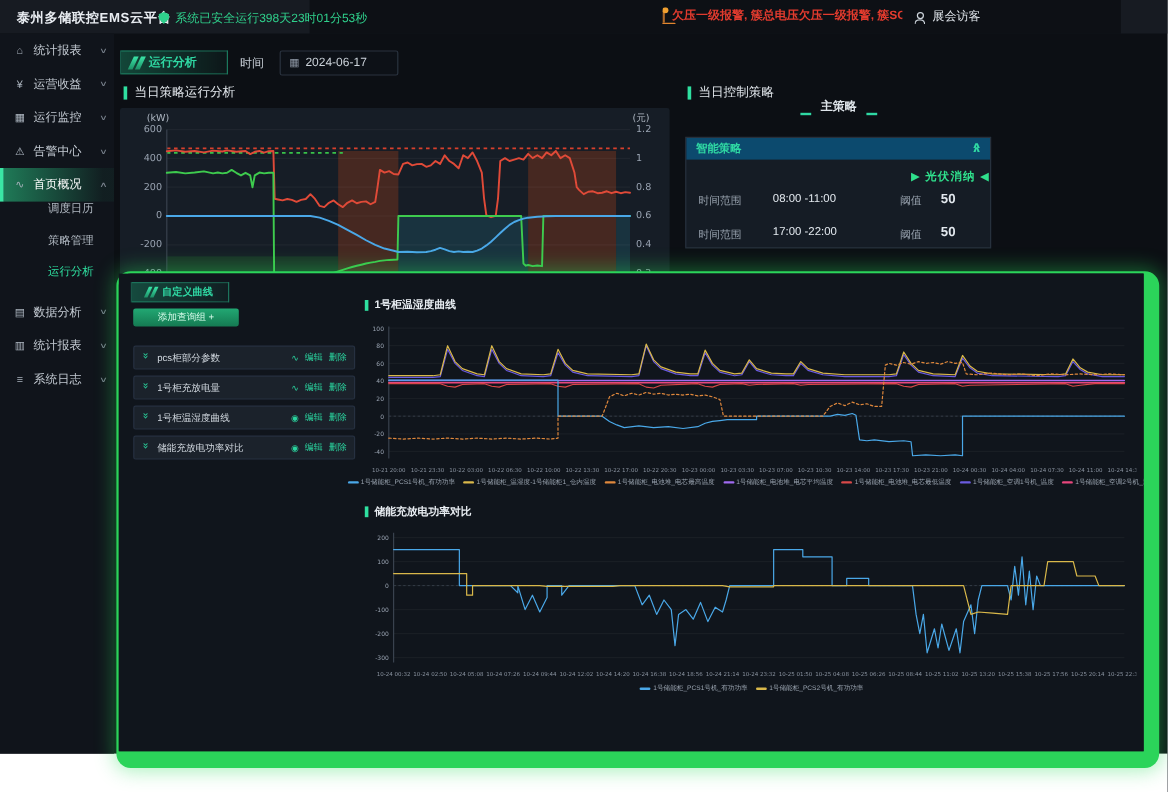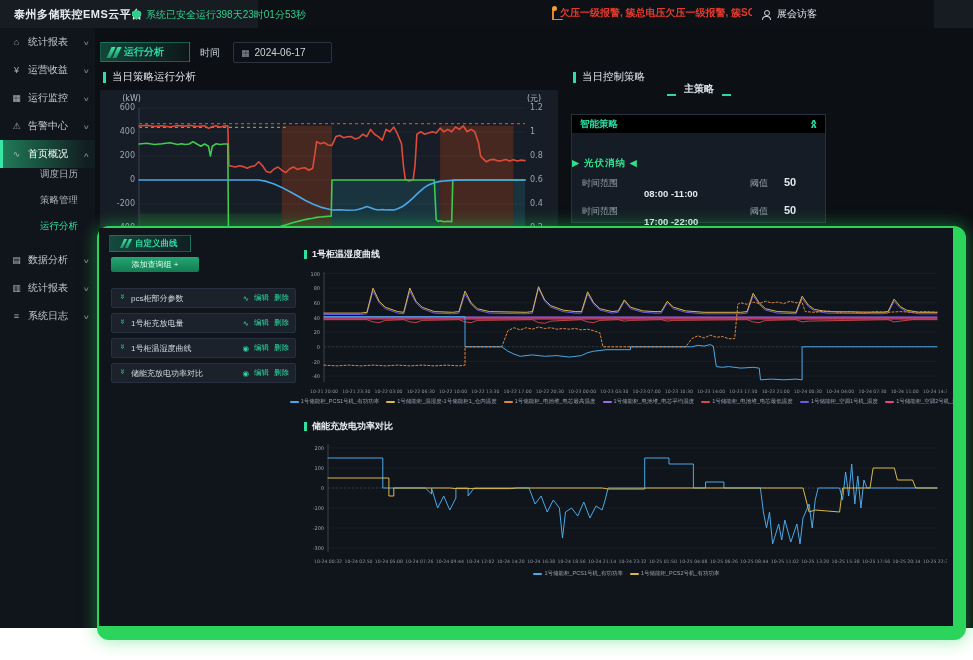--- a/index.html
+++ b/index.html
@@ -48,26 +48,26 @@
   .phead{display:flex;align-items:center;gap:6px;font-size:10.5px;font-weight:normal;color:#e2e7ec}
   .pbar{width:3px;height:11px;background:#2fe0a0}
   .phead-left{position:absolute;left:103px;top:70px}
   .chartpanel{position:absolute;left:100px;top:90px;width:458px;height:150px;background:#161d26;border-radius:2px}
   .ctrl{position:absolute;left:565px;top:62px;width:400px;height:166px}
   .phead-ctrl{position:absolute;left:8px;top:8px}
   .group-row{position:absolute;left:0;top:20px;width:268px;display:flex;align-items:flex-end;justify-content:center;gap:8px;
              font-size:10px;font-weight:bold;color:#dfe5ea}
   .dash{width:9px;height:2px;background:#2fd8a3}
   .sbox{position:absolute;left:6px;top:52px;width:253px;border:1px solid #27313d;background:#151c25}
-  .sbox-h{height:18px;background:#000000;display:flex;align-items:center;padding:0 8px;font-size:9.5px;font-weight:bold;color:#2fd8a3}
+  .sbox-h{height:18px;background:#0c4a6e;display:flex;align-items:center;padding:0 8px;font-size:9.5px;font-weight:bold;color:#2fd8a3}
   .dblup{margin-left:auto;display:flex;flex-direction:column;line-height:4px;font-size:7px;color:#2fd8a3;cursor:pointer;transform:scaleX(1.5)}
-  .mode{margin:24px 0 2px;text-align:left;font-size:9.5px;font-weight:bold;color:#2fe08c;letter-spacing:1px}
+  .mode{margin:8px 0 2px;text-align:right;font-size:9.5px;font-weight:bold;color:#2fe08c;letter-spacing:1px}
   .crow{position:relative;height:22px;font-size:9px}
   .crow .l{position:absolute;left:10px;top:5px;color:#97a1ad}
-  .crow .v{position:absolute;left:72px;top:16px;font-size:9.5px;font-weight:bold;color:#e2e8ee}
+  .crow .v{position:absolute;left:72px;top:4px;font-size:9.5px;font-weight:normal;color:#e2e8ee}
   .crow .xl{position:absolute;left:178px;top:5px;color:#97a1ad}
   .crow .xv{position:absolute;left:212px;top:4px;font-size:11px;font-weight:bold;color:#e2e8ee}
 
   
   .modal{position:absolute;left:97px;top:226px;width:869px;height:414px;box-sizing:border-box;background:#10151c;
          border:solid #2bd45a;border-width:2px 13px 14px 2px;border-radius:12px;
          box-shadow:0 0 16px 2px rgba(40,220,90,.40);}
   .modal-in{position:absolute;inset:0;background:#10151c;overflow:hidden}
   .m-tab{position:absolute;left:10px;top:7px;height:15px;display:flex;align-items:center;gap:5px;padding:0 12px;
          background:linear-gradient(90deg,rgba(34,197,140,.30),rgba(34,197,140,.05));border:1px solid rgba(46,216,163,.3);

